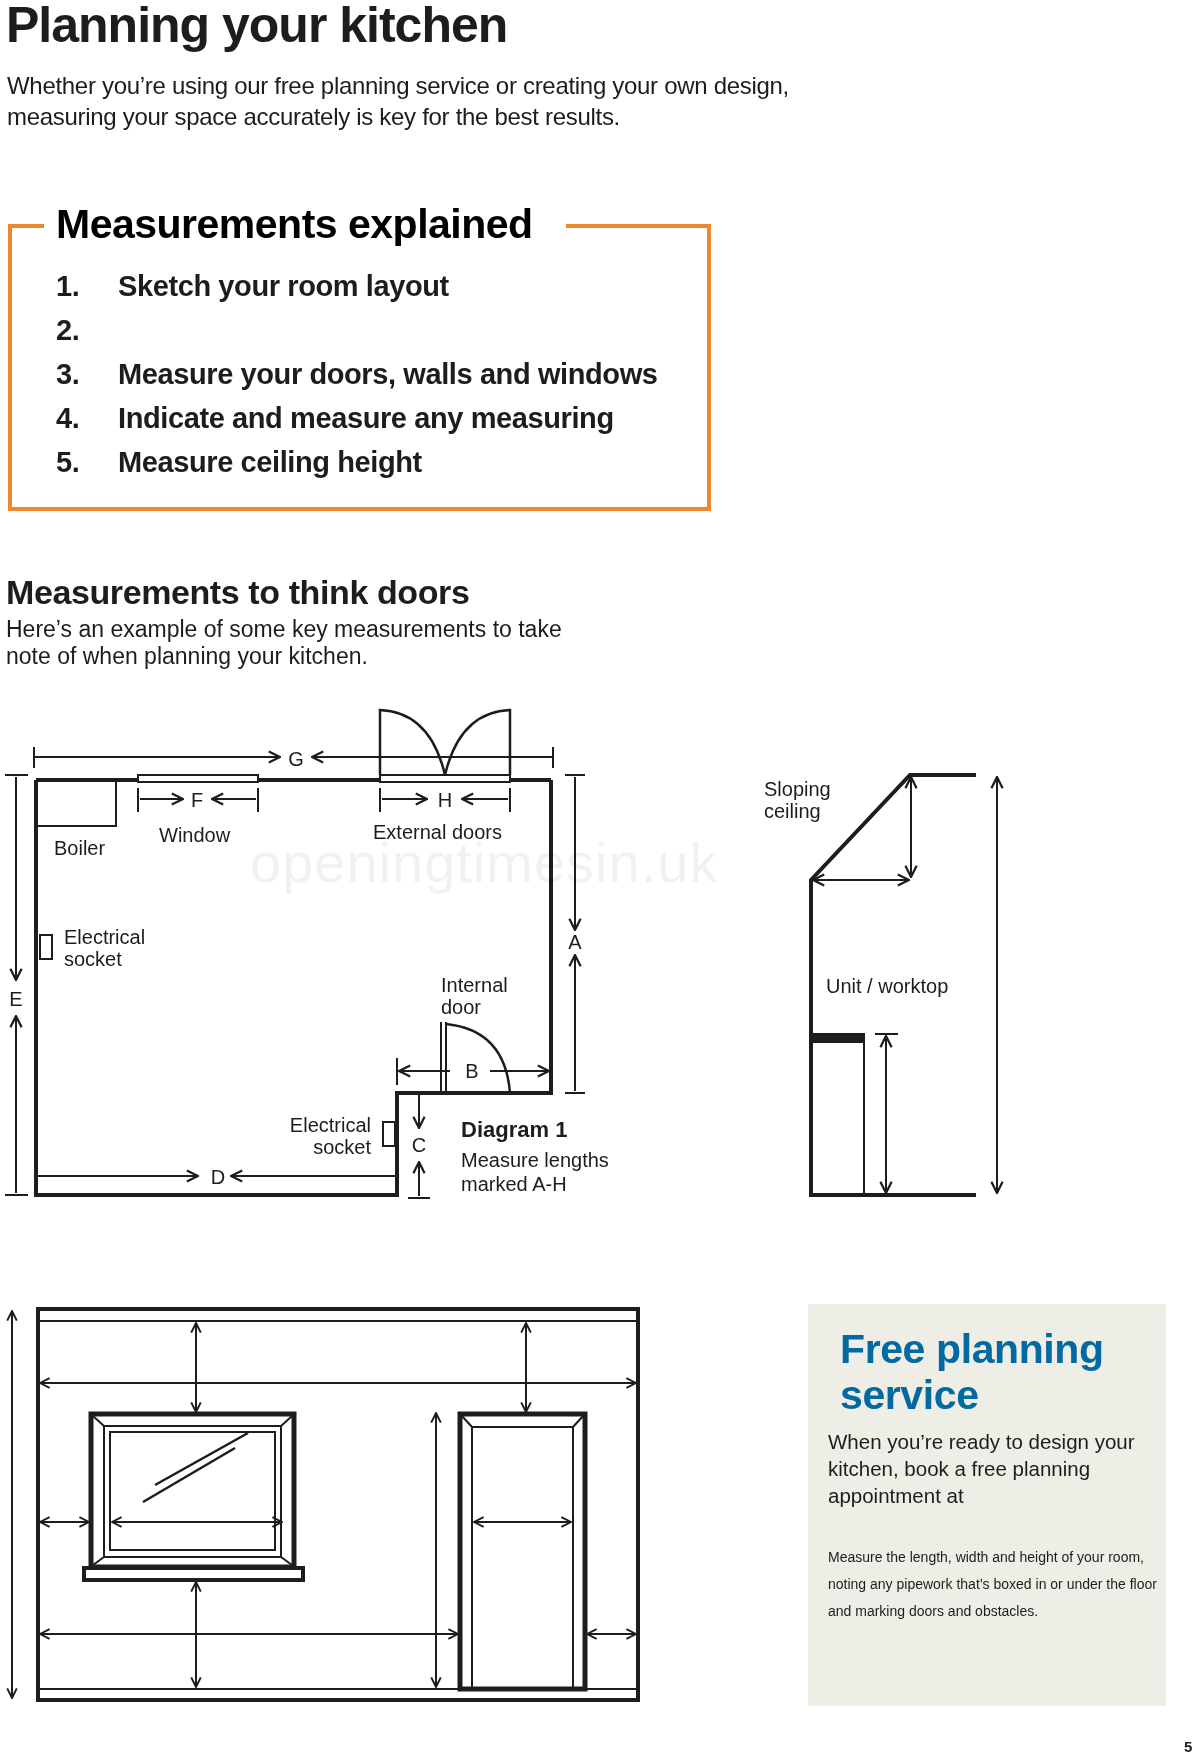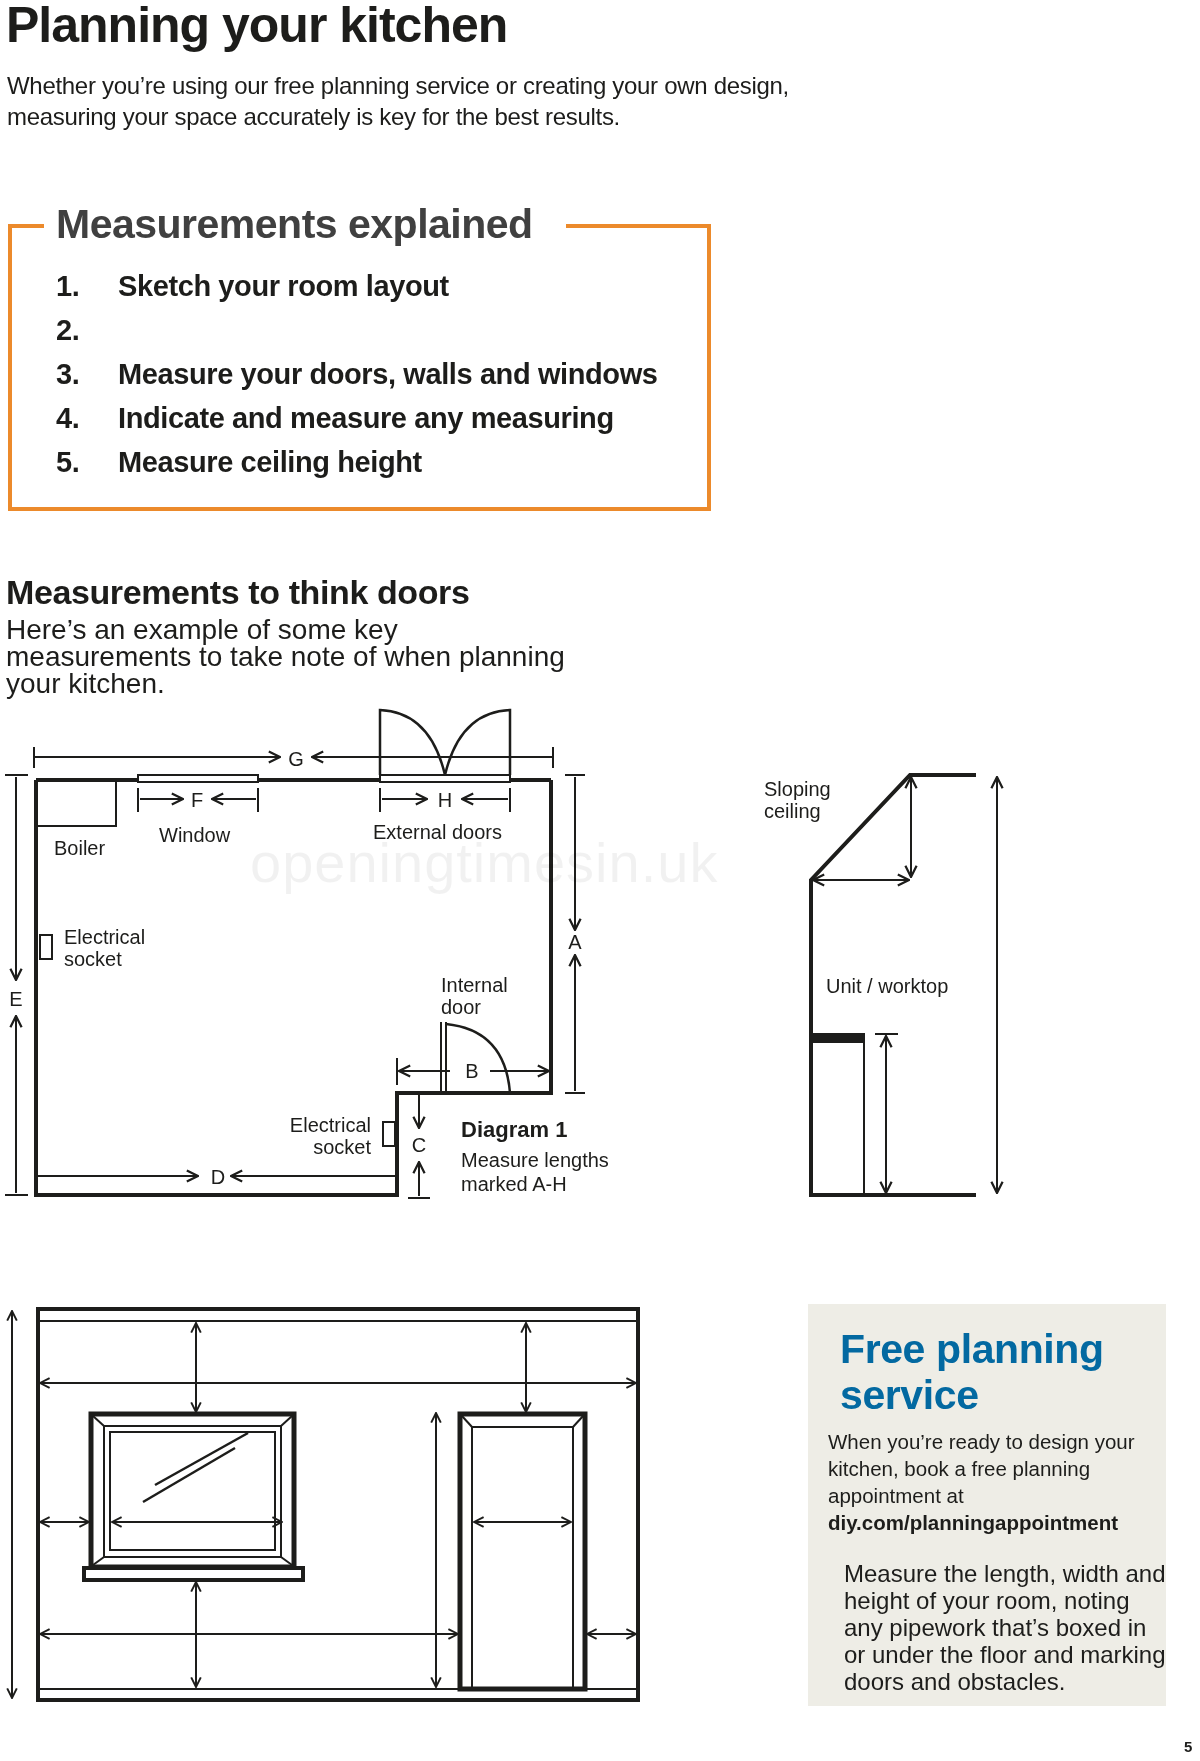--- a/index.html
+++ b/index.html
@@ -4,35 +4,35 @@
 <style>
   html,body{margin:0;padding:0;background:#ffffff;}
   body{width:1200px;height:1761px;position:relative;overflow:hidden;
        font-family:"Liberation Sans","DejaVu Sans",sans-serif;color:#1d1d1b;}
   .abs{position:absolute;}
   .page-title{left:6px;top:-6px;font-size:50px;font-weight:700;letter-spacing:-1px;line-height:62px;margin:0;}
   .intro{left:7px;top:70px;width:820px;font-size:24px;line-height:31px;margin:0;letter-spacing:-0.3px;}
   .mbox{left:8px;top:224px;width:703px;height:287px;border:4px solid #ec8a2b;border-top:none;box-sizing:border-box;}
   .mbox-topL{left:8px;top:224px;width:36px;height:4px;background:#ec8a2b;}
   .mbox-topR{left:566px;top:224px;width:145px;height:4px;background:#ec8a2b;}
-  .mbox-title{left:56px;top:197px;font-size:41px;font-weight:700;color:#404040;line-height:54px;margin:0;letter-spacing:-0.5px;}
+  .mbox-title{left:56px;top:197px;font-size:41px;font-weight:700;color:#000000;line-height:54px;margin:0;letter-spacing:-0.5px;}
   .steps{left:56px;top:264px;list-style:none;margin:0;padding:0;}
   .steps li{display:flex;font-size:29px;font-weight:700;line-height:44px;letter-spacing:-0.4px;}
   .steps .num{width:62px;}
   .sec-title{left:6px;top:570px;font-size:34px;font-weight:700;line-height:44px;margin:0;letter-spacing:-0.4px;}
-  .sec-sub{left:6px;top:616px;width:560px;font-size:28px;line-height:27px;margin:0;}
+  .sec-sub{left:6px;top:616px;width:560px;font-size:23px;line-height:27px;margin:0;}
   svg text{font-family:"Liberation Sans","DejaVu Sans",sans-serif;fill:#1d1d1b;}
   .lbl{font-size:20px;}
   .lblb{font-size:22px;font-weight:700;}
   .watermark{left:250px;top:830px;font-size:56px;color:#000;opacity:0.05;letter-spacing:1px;pointer-events:none;white-space:nowrap;}
   .promo{left:808px;top:1304px;width:358px;height:402px;background:#eeede6;}
   .promo-title{position:absolute;left:32px;top:22px;font-size:41px;font-weight:700;color:#0369a1;line-height:46px;margin:0;width:320px;letter-spacing:-0.4px;}
   .promo-text{position:absolute;left:20px;top:124px;width:330px;font-size:20.5px;line-height:27px;margin:0;}
   .promo-link{font-weight:700;display:block;}
-  .promo-text2{position:absolute;left:20px;top:240px;width:330px;font-size:24px;line-height:27px;margin:16px;}
+  .promo-text2{position:absolute;left:20px;top:240px;width:330px;font-size:14px;line-height:27px;margin:0;}
   .pnum{left:1184px;top:1738px;font-size:15px;font-weight:700;}
 </style>
 </head>
 <body>
 
 <h1 class="abs page-title">Planning your kitchen</h1>
 <p class="abs intro">Whether you’re using our free planning service or creating your own design, measuring your space accurately is key for the best results.</p>
 
 <div class="abs mbox"></div>
 <div class="abs mbox-topL"></div>
@@ -213,18 +213,17 @@
     <marker id="ah2" viewBox="0 0 10 10" refX="9" refY="5" markerWidth="6" markerHeight="6" orient="auto-start-reverse">
       <path d="M1,1 L9,5 L1,9" fill="none" stroke="#1d1d1b" stroke-width="1.6"></path>
     </marker>
   </defs>
 </svg>
 
 <div class="abs promo">
   <h3 class="promo-title">Free planning service</h3>
   <p class="promo-text">
     <span>When you’re ready to design your kitchen, book a free planning appointment at</span>
-    <span class="promo-link">diy.com/planningappointment</span>
   </p>
   <p class="promo-text2">Measure the length, width and height of your room, noting any pipework that’s boxed in or under the floor and marking doors and obstacles.</p>
 </div>
 
 <div class="abs pnum">5</div>
 
 </body></html>

